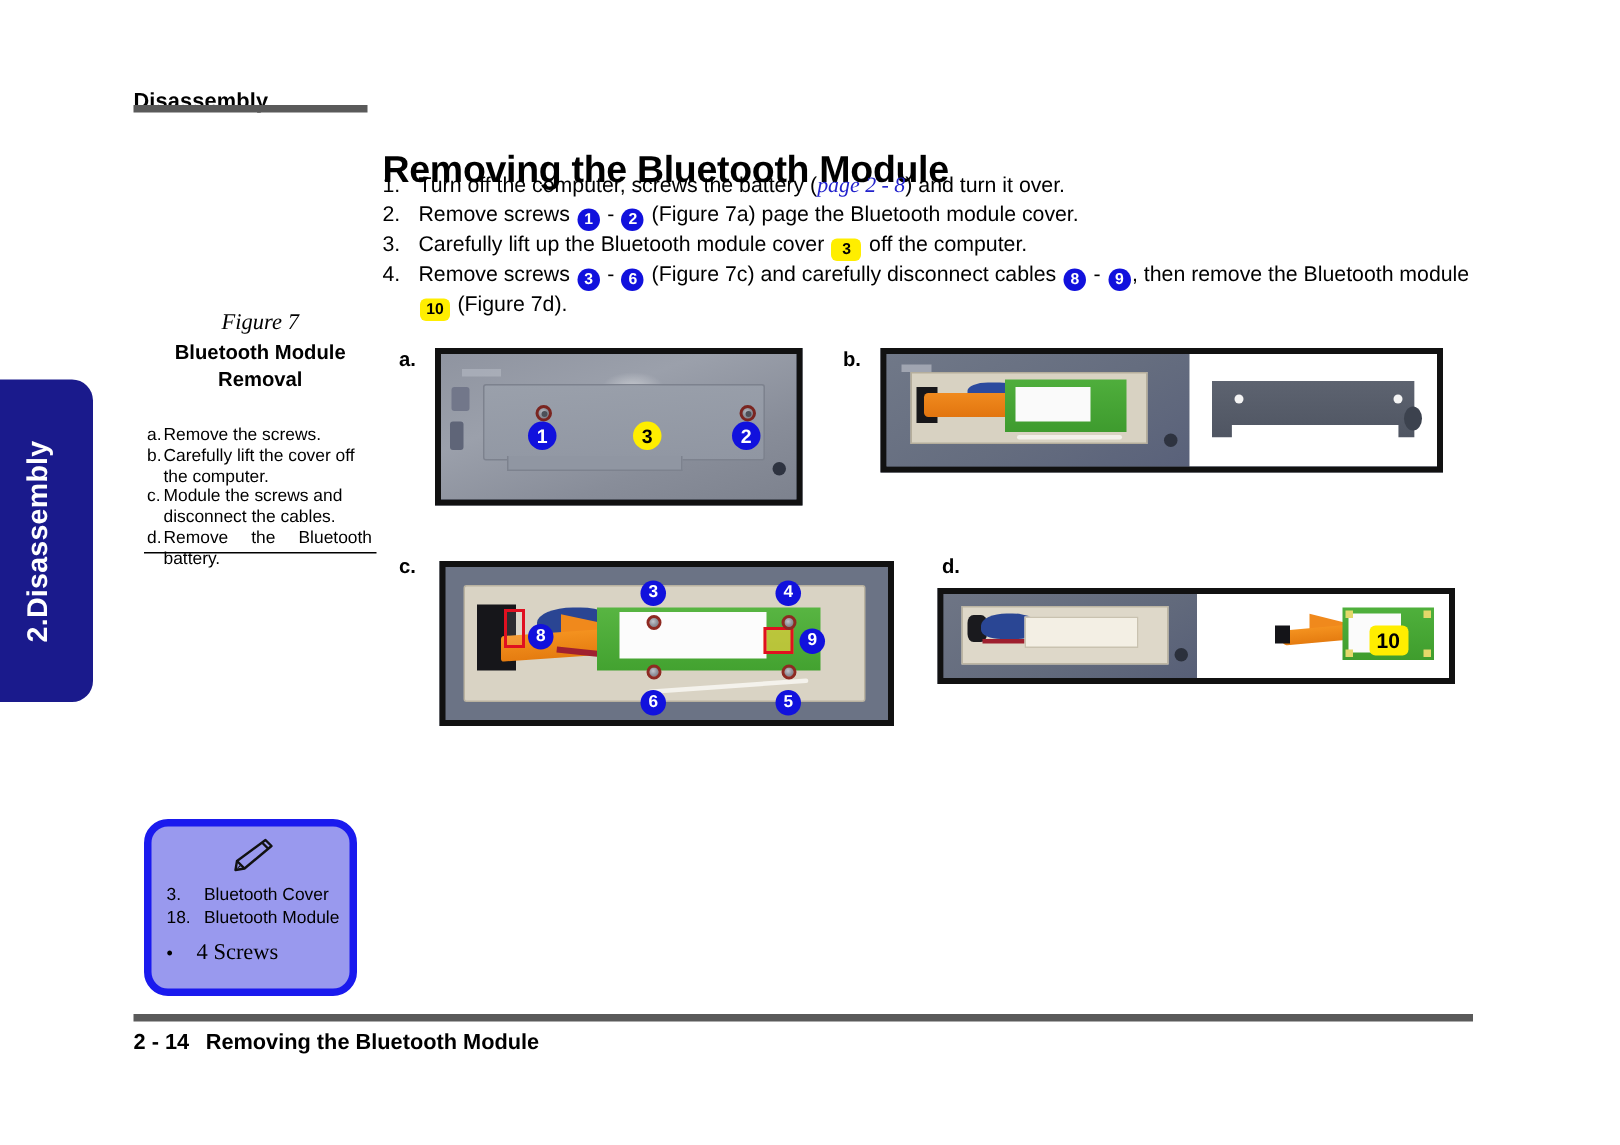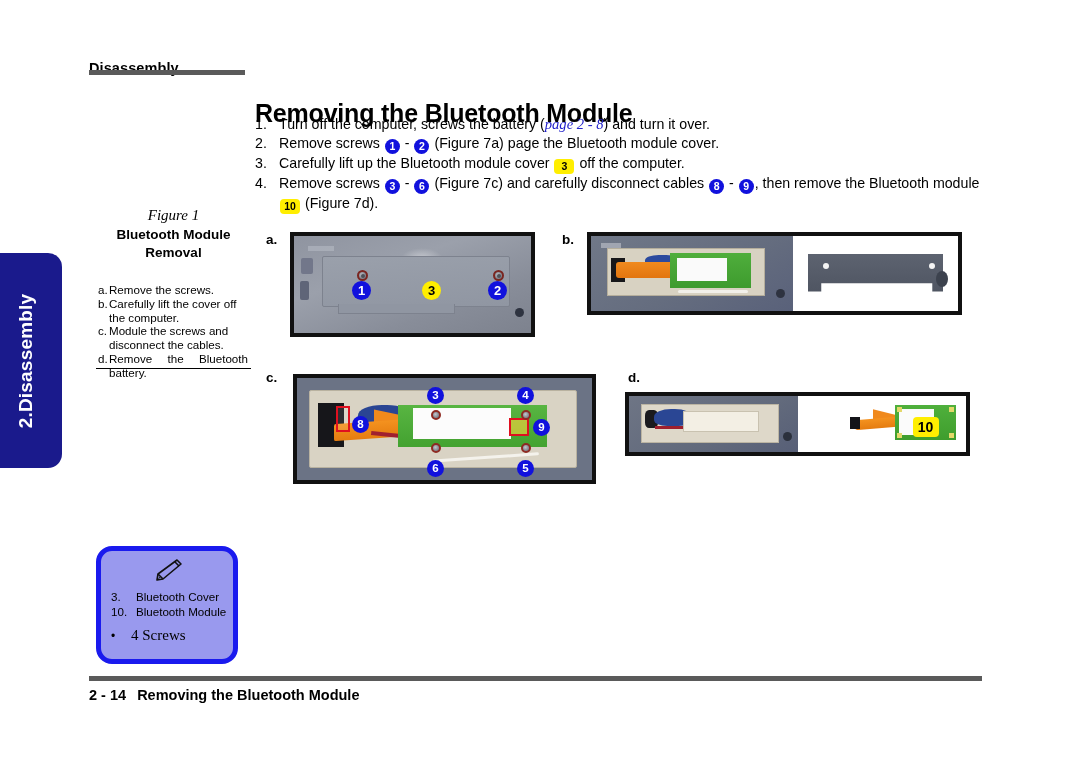--- a/index.html
+++ b/index.html
@@ -548,21 +548,21 @@
       <span class="step-num">3.</span>
       <span class="step-text"><span>Carefully lift up the Bluetooth module cover </span><span class="badge-yellow">3</span><span> off the computer.</span></span>
     </div>
     <div class="step">
       <span class="step-num">4.</span>
       <span class="step-text"><span>Remove screws </span><span class="badge-blue">3</span><span> - </span><span class="badge-blue">6</span><span> (</span><b>Figure 7c</b><span>) and carefully disconnect cables </span><span class="badge-blue">8</span><span> - </span><span class="badge-blue">9</span><span>, then remove the Bluetooth module </span><span class="badge-yellow">10</span><span> (</span><b>Figure 7d</b><span>).</span></span>
     </div>
   </div>
 
 <div class="fig-caption">
-  <div class="fig-caption-num">Figure 1</div>
+  <div class="fig-caption-num">Figure 7</div>
   <div class="fig-caption-title">
     <div>Bluetooth Module</div>
     <div>Removal</div>
   </div>
 </div>
 <div class="fig-legend" id="fig-legend">
     <div class="fig-legend-item">
       <span class="fig-legend-key">a.</span>
       <span class="fig-legend-val">Remove the screws.</span>
     </div>
@@ -591,21 +591,21 @@
       </g>
       <path d="M7 23 L10.5 20.5 L9.8 19.8 Z" fill="#111111"></path>
     </svg>
   </span>
   <div class="note-list" id="note-list">
       <div class="note-row">
         <span class="note-row-key">3.</span>
         <span>Bluetooth Cover</span>
       </div>
       <div class="note-row">
-        <span class="note-row-key">10.</span>
+        <span class="note-row-key">18.</span>
         <span>Bluetooth Module</span>
       </div>
     </div>
   <div class="note-bullet-row">
     <span class="note-bullet-dot">•</span>
     <span>4 Screws</span>
   </div>
 </div>
 
 <div class="panel-letter" style="left:266px; top:232px;">a.</div>

